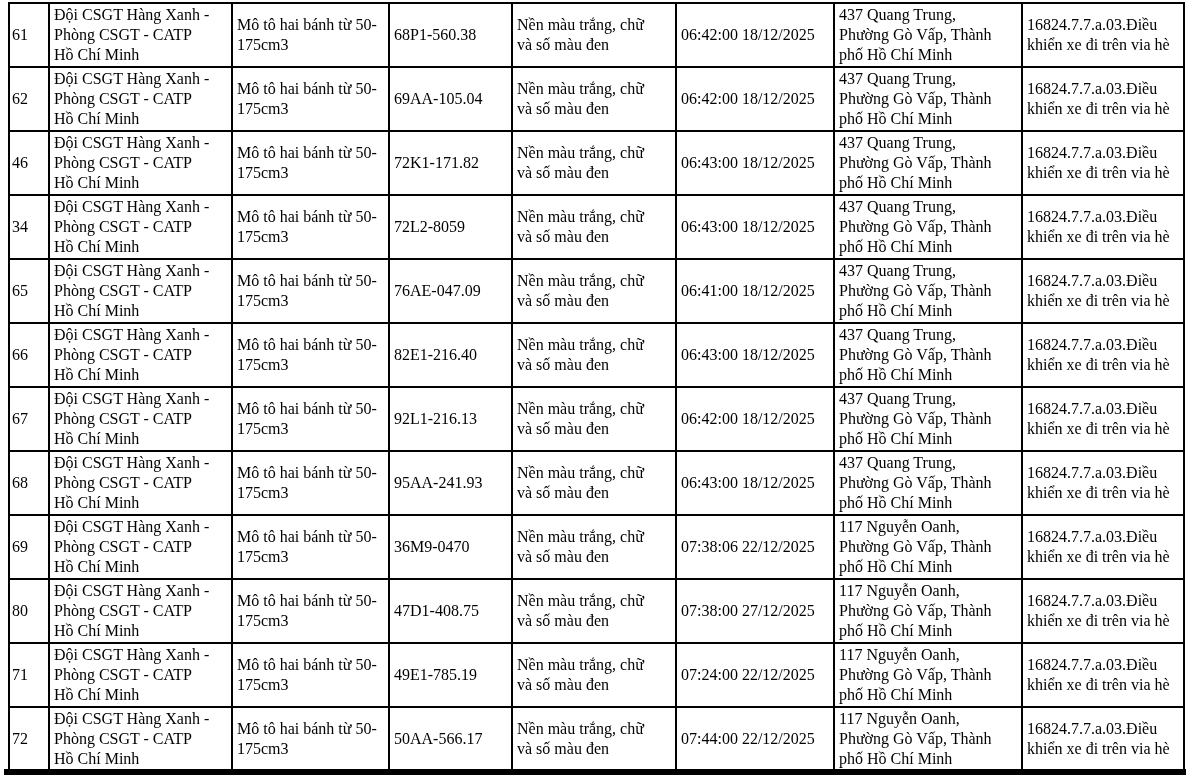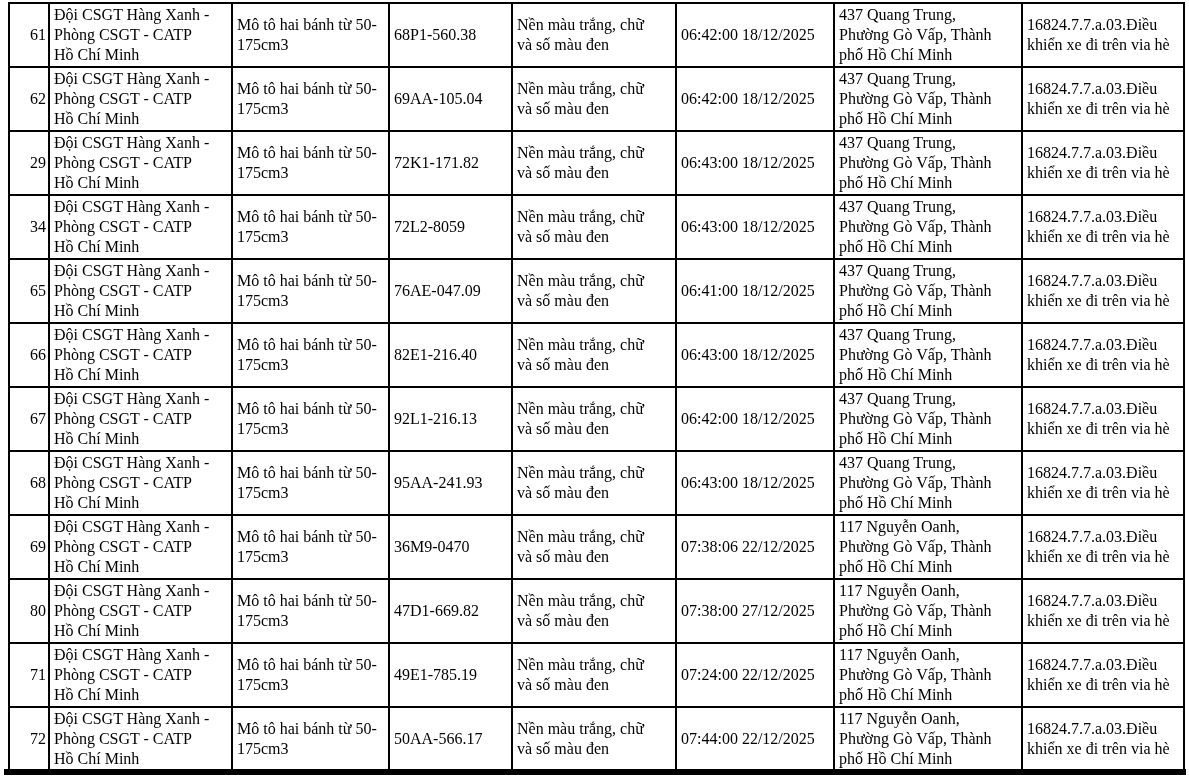--- a/index.html
+++ b/index.html
@@ -28,21 +28,21 @@
     border: 2px solid #000000;
     padding: 1px 4px;
     font-size: 16px;
     line-height: 20px;
     vertical-align: middle;
     white-space: pre-line;
     overflow: hidden;
     text-align: left;
   }
   .doc-table td.cell-no {
-    text-align: right;
+    text-align: left;
     padding: 1px 2px;
   }
   .next-row-strip {
     position: absolute;
     left: 4px;
     top: 769px;
     width: 1182px;
     height: 6px;
     background: #000000;
   }
@@ -90,21 +90,21 @@
     <td>Nền màu trắng, chữ
 và số màu đen</td>
     <td>06:42:00 18/12/2025</td>
     <td>437 Quang Trung,
 Phường Gò Vấp, Thành
 phố Hồ Chí Minh</td>
     <td>16824.7.7.a.03.Điều
 khiển xe đi trên via hè</td>
   </tr>
       <tr>
-    <td class="cell-no">29</td>
+    <td class="cell-no">46</td>
     <td>Đội CSGT Hàng Xanh -
  Phòng CSGT - CATP
 Hồ Chí Minh</td>
     <td>Mô tô hai bánh từ 50-
 175cm3</td>
     <td>72K1-171.82</td>
     <td>Nền màu trắng, chữ
 và số màu đen</td>
     <td>06:43:00 18/12/2025</td>
     <td>437 Quang Trung,
@@ -215,21 +215,21 @@
     <td>16824.7.7.a.03.Điều
 khiển xe đi trên via hè</td>
   </tr>
       <tr>
     <td class="cell-no">80</td>
     <td>Đội CSGT Hàng Xanh -
  Phòng CSGT - CATP
 Hồ Chí Minh</td>
     <td>Mô tô hai bánh từ 50-
 175cm3</td>
-    <td>47D1-669.82</td>
+    <td>47D1-408.75</td>
     <td>Nền màu trắng, chữ
 và số màu đen</td>
     <td>07:38:00 27/12/2025</td>
     <td>117 Nguyễn Oanh,
 Phường Gò Vấp, Thành
 phố Hồ Chí Minh</td>
     <td>16824.7.7.a.03.Điều
 khiển xe đi trên via hè</td>
   </tr>
       <tr>

